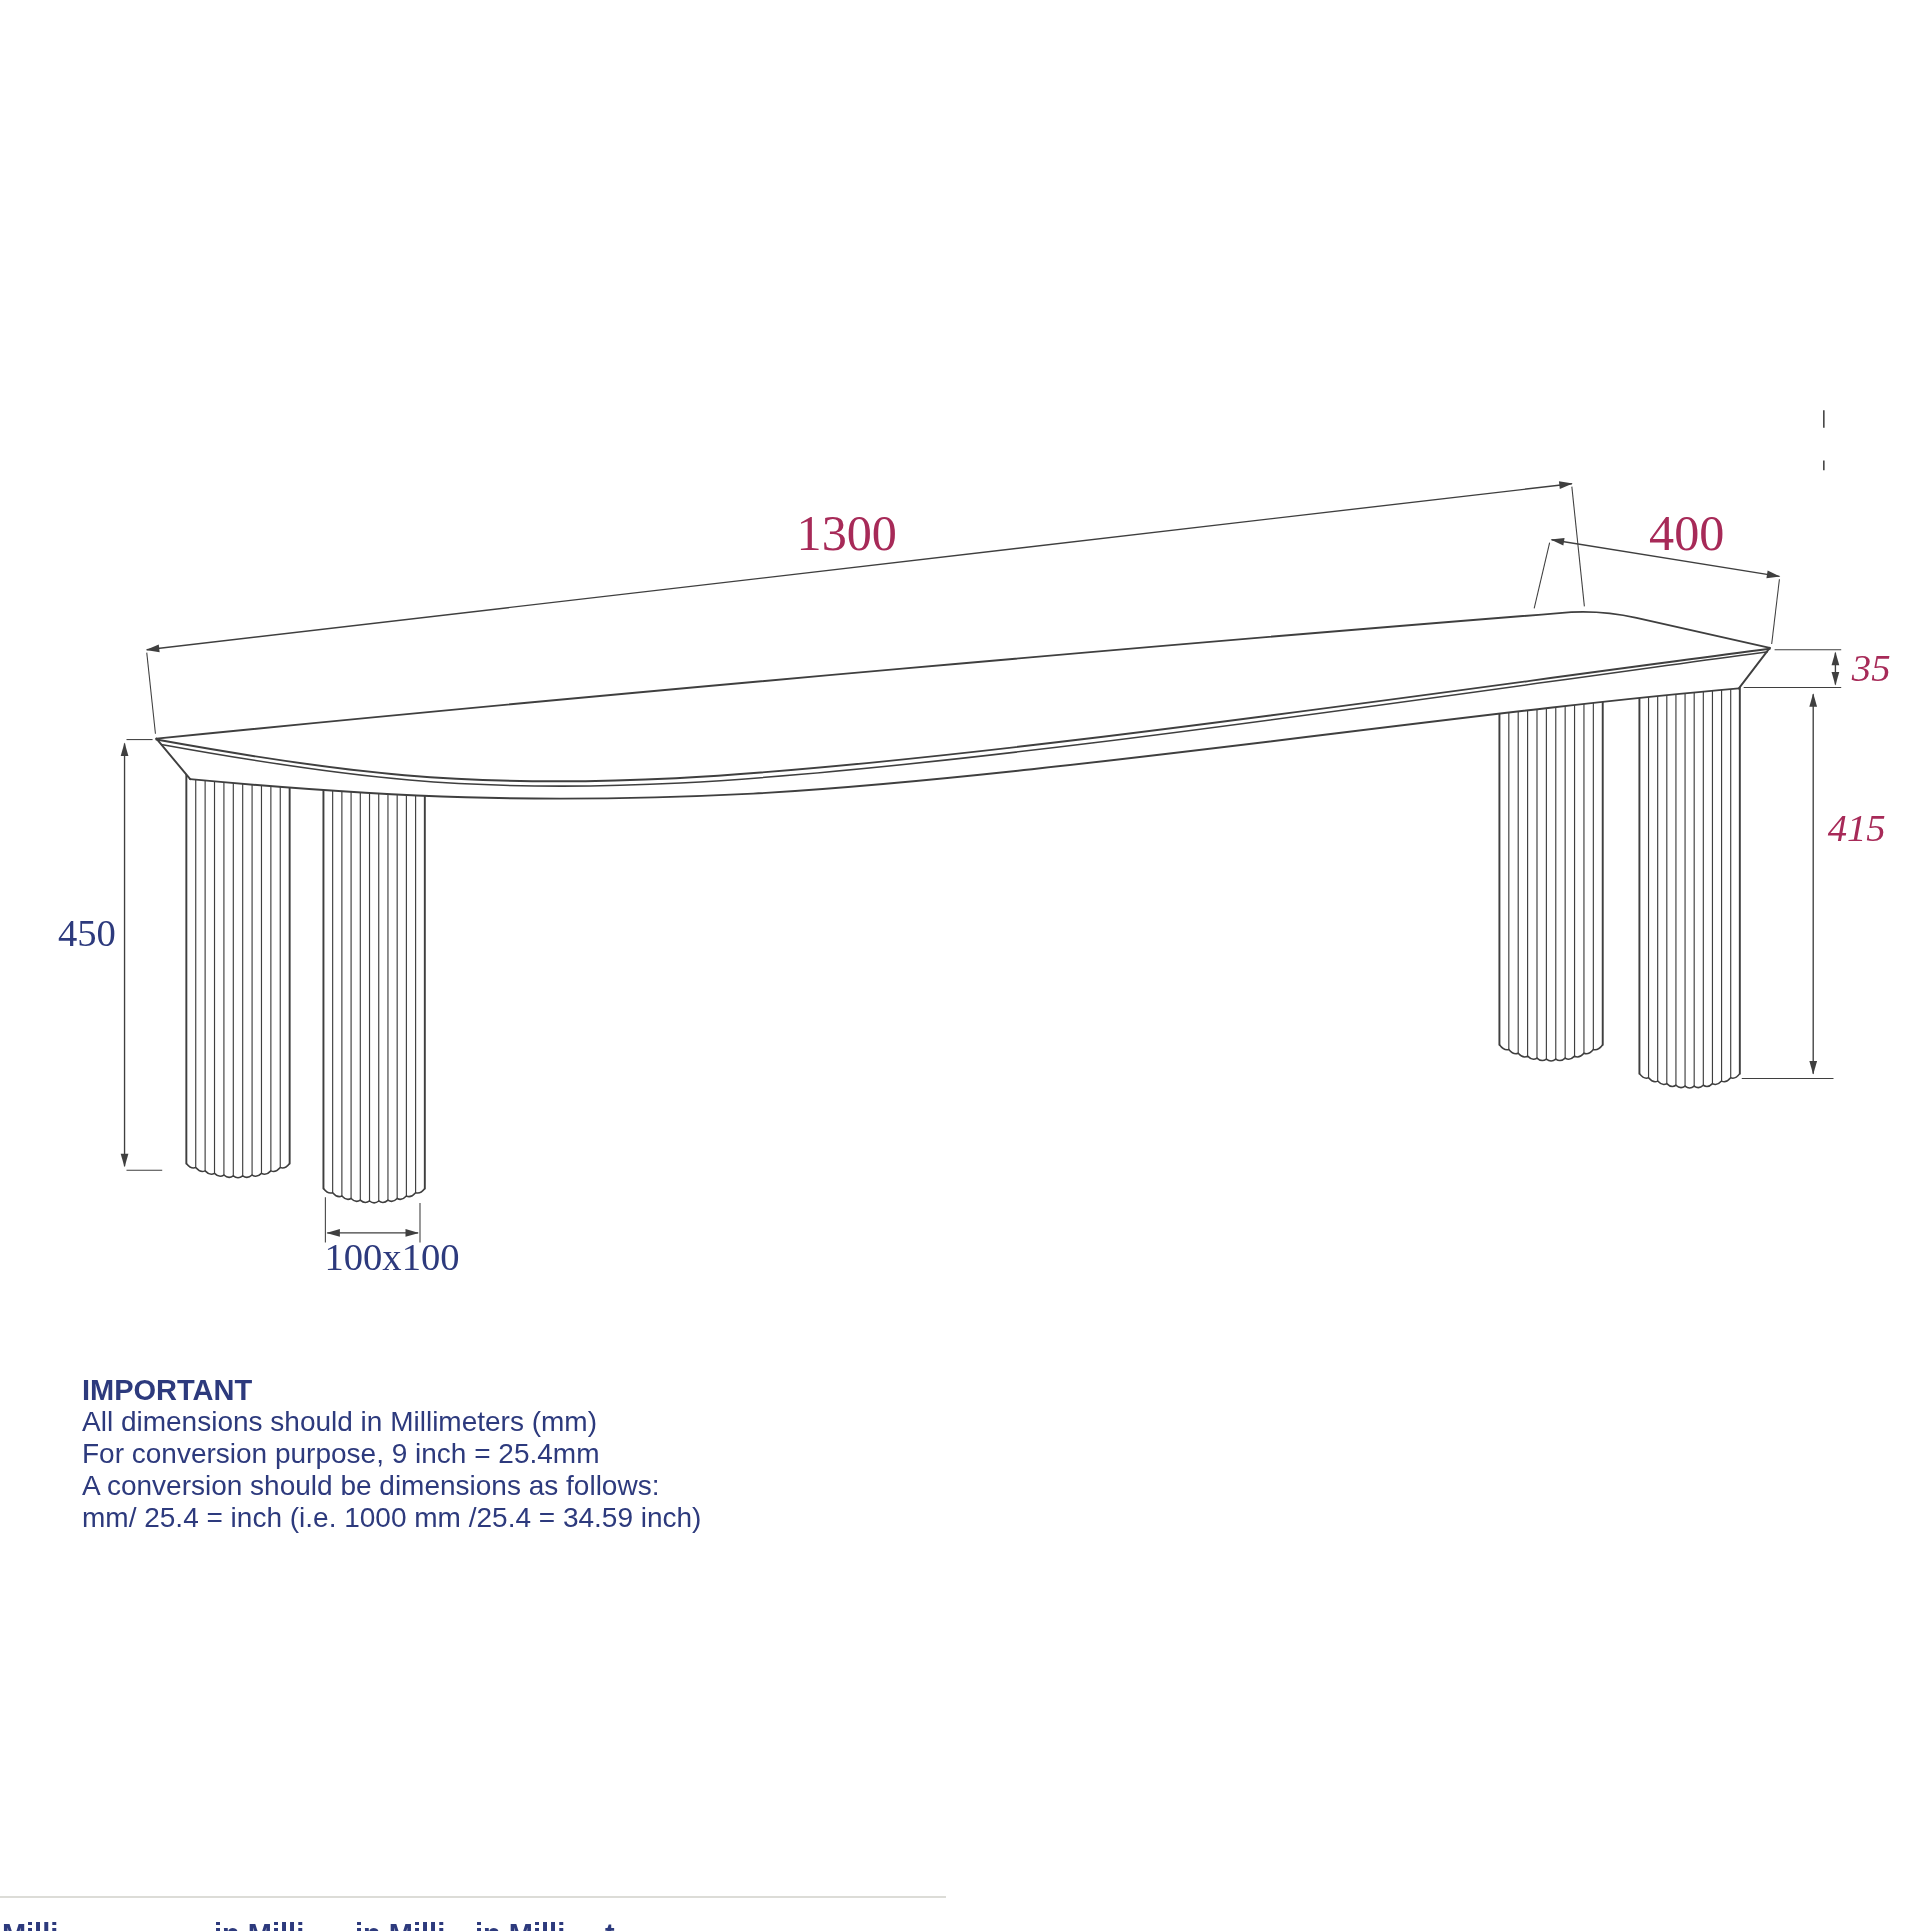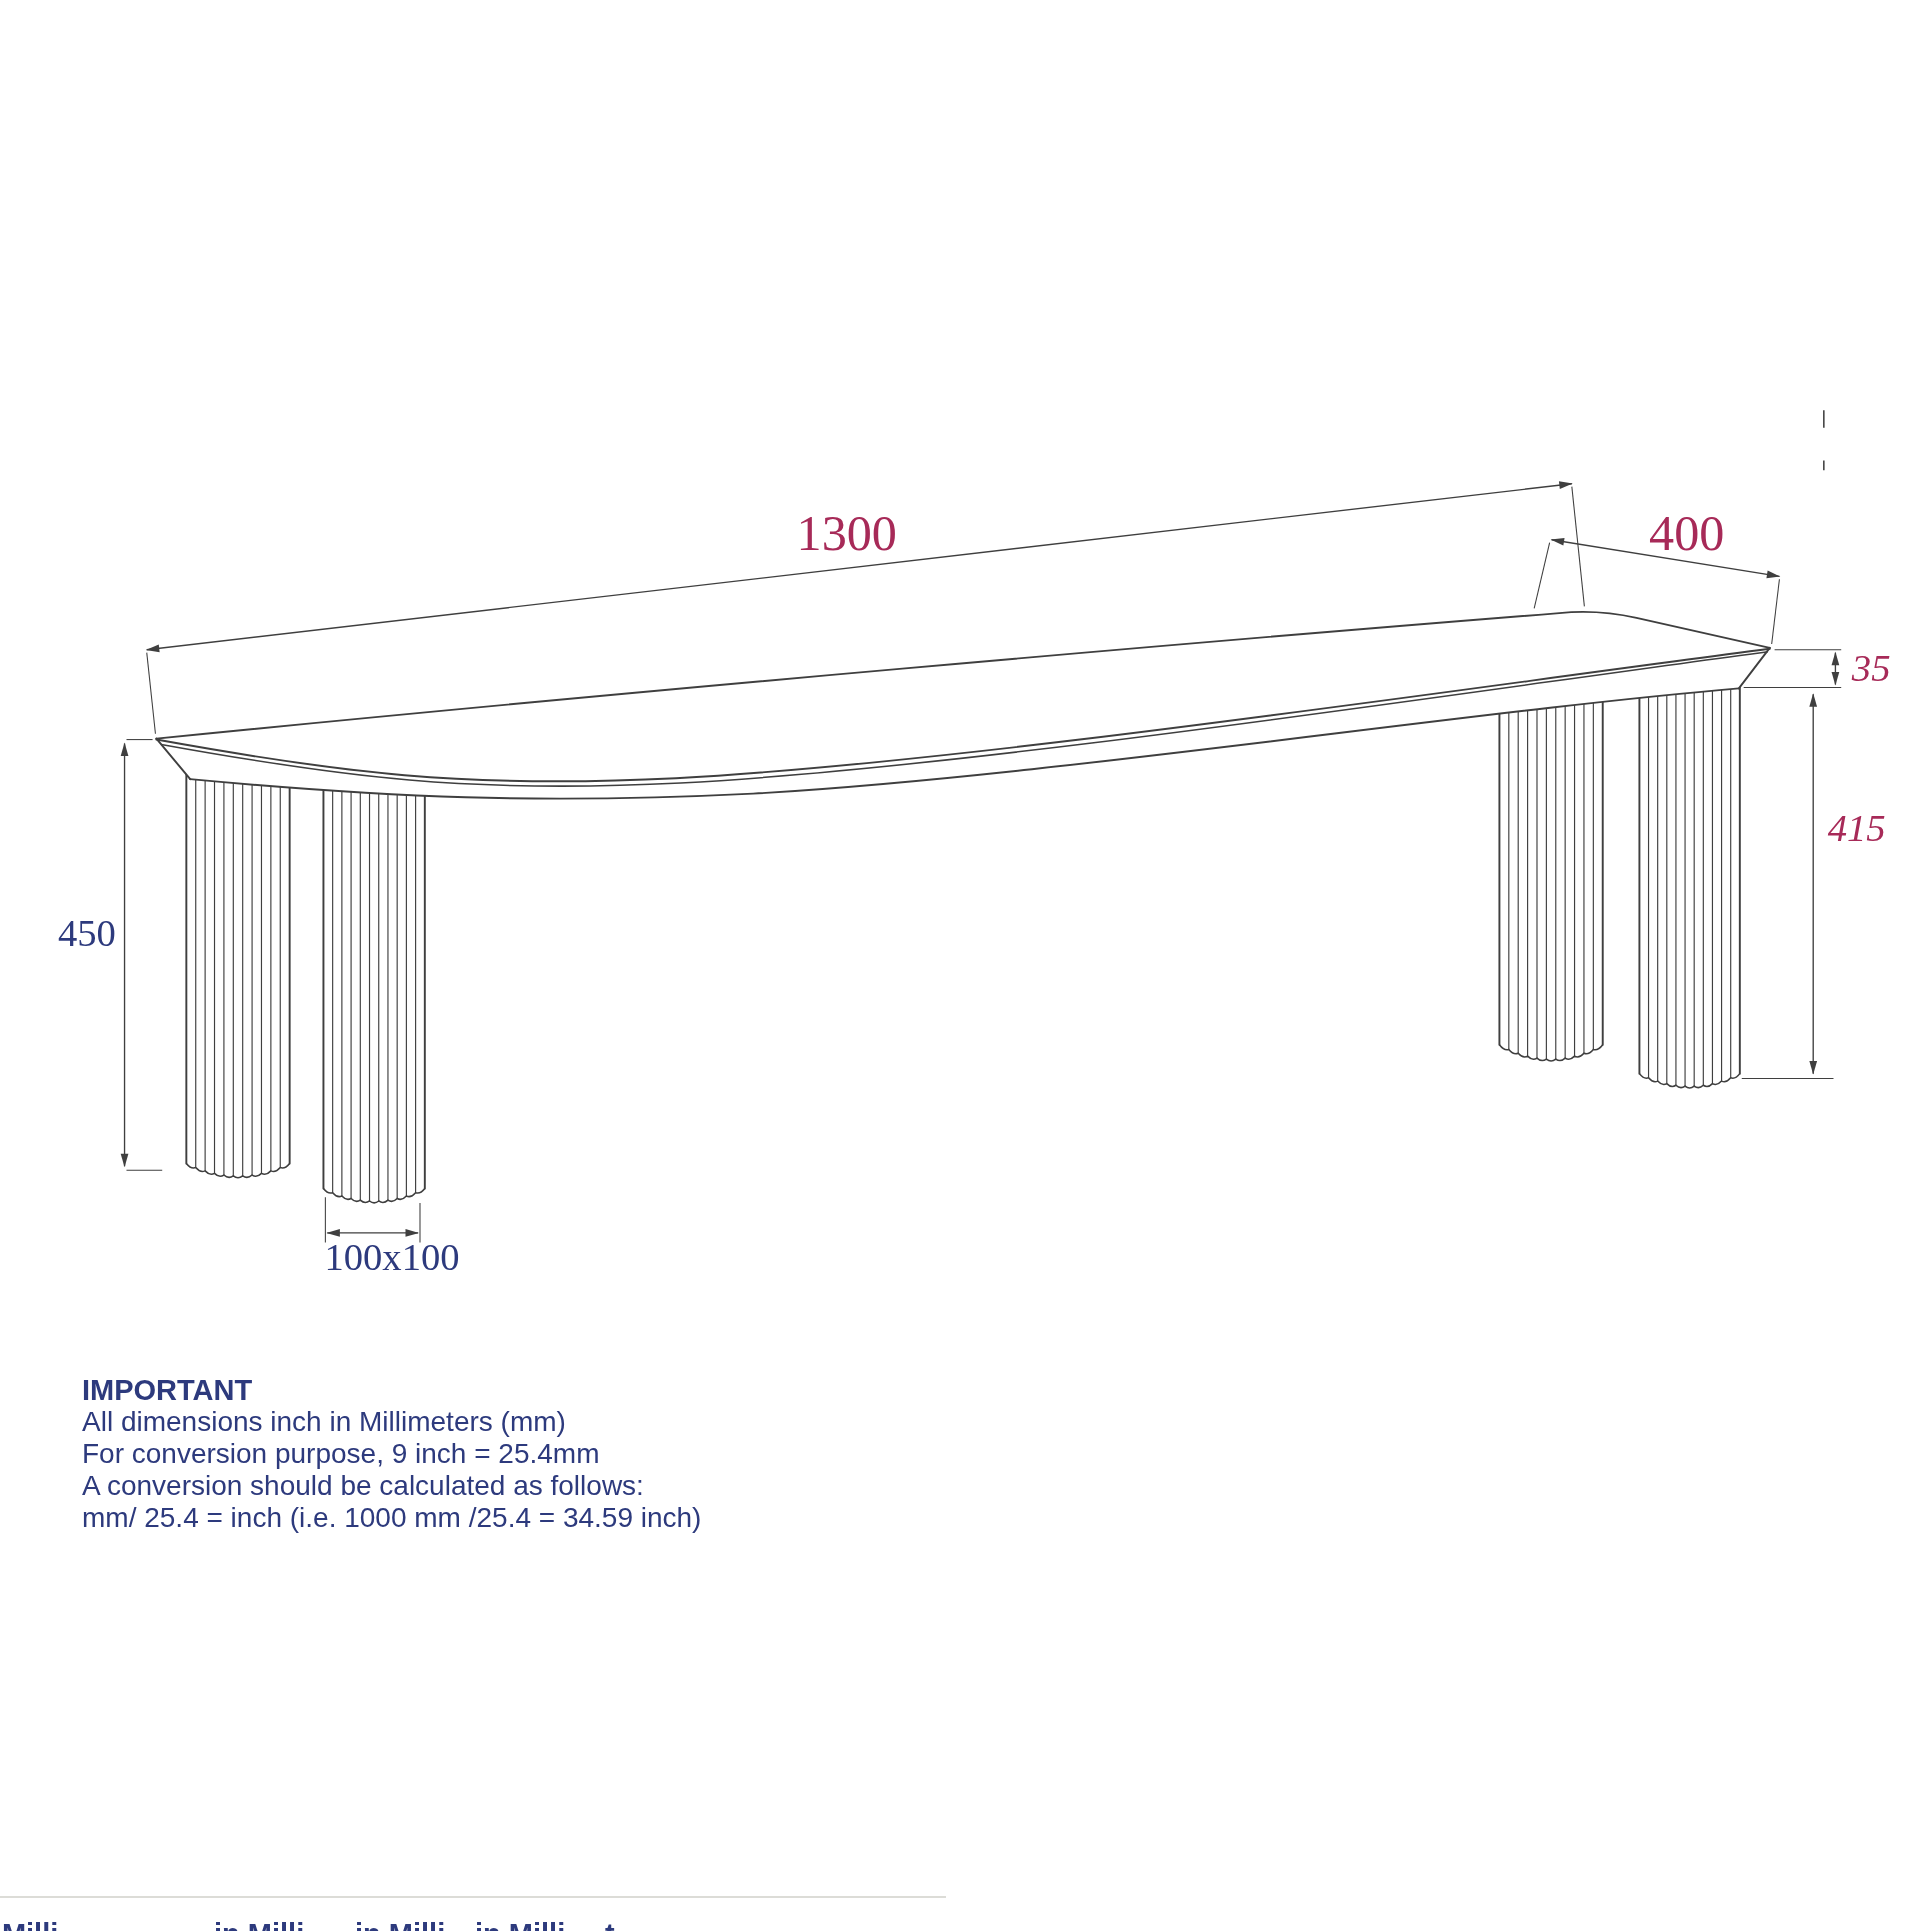--- a/index.html
+++ b/index.html
@@ -181,23 +181,23 @@
     <g>
       <path class="extline" d="M337,1240 L337,1287"></path>
       <path class="extline" d="M435,1246 L435,1287"></path>
       <path class="dimline" marker-start="url(#arw)" marker-end="url(#arw)" d="M339,1277 L433,1277"></path>
       <text class="dim dim-secondary sz-sm mid" x="406" y="1315">100x100</text>
     </g>
   </svg>
 
   <div class="notes">
     <div class="heading">IMPORTANT</div>
-    <div>All dimensions inch in Millimeters (mm)</div>
+    <div>All dimensions should in Millimeters (mm)</div>
     <div>For conversion purpose, 9 inch = 25.4mm</div>
-    <div>A conversion should be calculated as follows:</div>
+    <div>A conversion should be dimensions as follows:</div>
     <div>mm/ 25.4 = inch (i.e. 1000 mm /25.4 = 34.59 inch)</div>
   </div>
 
   <div class="faint-rule"></div>
   <div class="footer-frag" style="left:1.9px;width:87px;">Milli</div>
   <div class="footer-frag" style="left:214px;width:126px;">in Milli</div>
   <div class="footer-frag" style="left:355px;width:126px;">in Milli</div>
   <div class="footer-frag" style="left:475px;width:126px;">in Milli</div>
   <div class="footer-frag" style="left:605px;width:29px;">t</div>
 </div>

